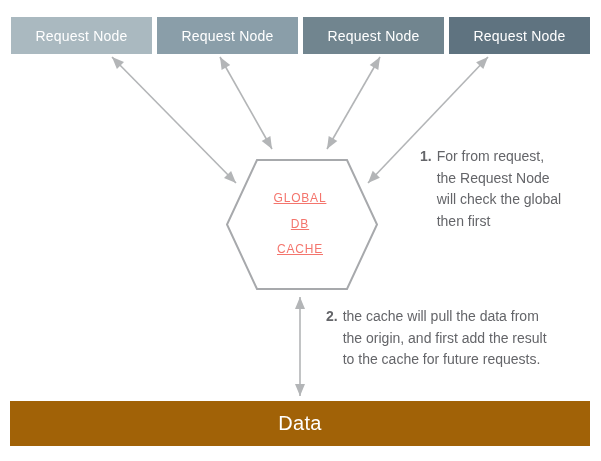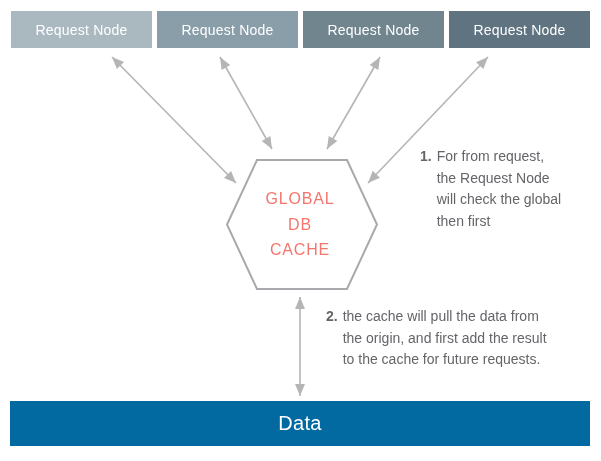--- a/index.html
+++ b/index.html
@@ -2,33 +2,33 @@
 <html><head>
 <meta charset="utf-8">
 <style>
   html,body{margin:0;padding:0;background:#ffffff;}
   .stage{
     position:relative;width:601px;height:461px;background:#ffffff;overflow:hidden;
     font-family:"Liberation Sans","DejaVu Sans",sans-serif;
   }
   
   .nodes-row{
-    position:absolute;left:11px;top:11px;width:579px;height:37px;
+    position:absolute;left:11px;top:17px;width:579px;height:37px;
     display:flex;gap:5px;
   }
   .node{
     flex:1 1 0;display:flex;align-items:center;justify-content:center;
     color:#ffffff;font-size:14px;letter-spacing:0.2px;white-space:nowrap;
   }
   
   .overlay{position:absolute;left:0;top:0;width:601px;height:461px;pointer-events:none;}
   
   .hex-label{
     position:absolute;left:230px;top:186px;width:140px;
-    text-align:center;font-size:16px;line-height:25.5px;letter-spacing:0.8px;
+    text-align:center;font-size:12px;line-height:25.5px;letter-spacing:0.8px;text-decoration:underline;
   }
   
   .annotation{
     position:absolute;display:flex;align-items:flex-start;
     font-size:14px;line-height:21.7px;
   }
   .annotation .num{font-weight:700;margin-right:5px;}
   .annotation-1{left:420px;top:146px;}
   .annotation-2{left:326px;top:306px;}
   
@@ -105,17 +105,17 @@
 
   <div class="annotation annotation-2" style="color: rgb(100, 101, 105);">
     <span class="num">2.</span>
     <span class="lines">
       <div>the cache will pull the data from</div>
       <div>the origin, and first add the result</div>
       <div>to the cache for future requests.</div>
     </span>
   </div>
 
-  <div class="data-bar" style="background-color: #0369a1;">
+  <div class="data-bar" style="background-color: #a16207;">
     <span>Data</span>
   </div>
 
 </div>
 
 </body></html>

